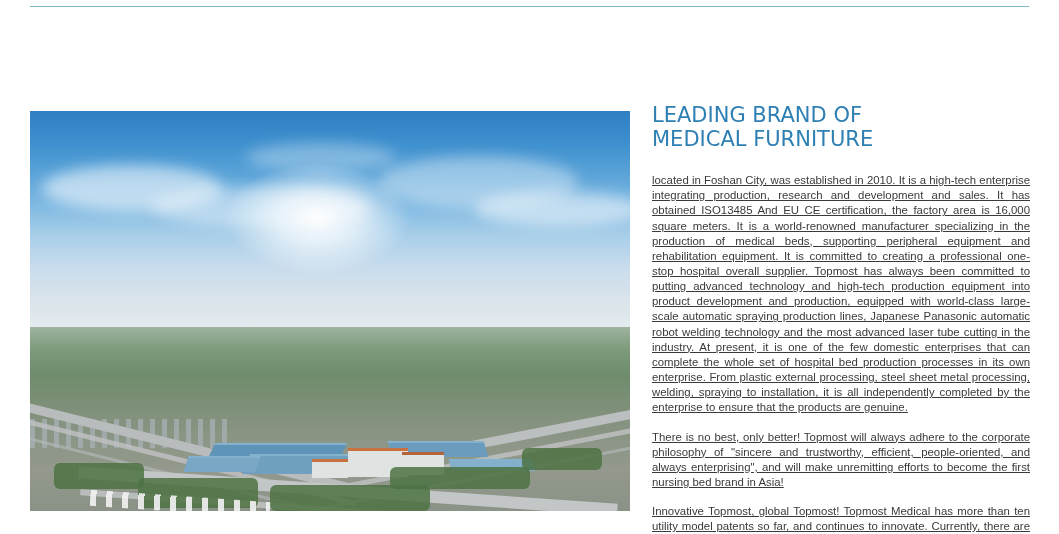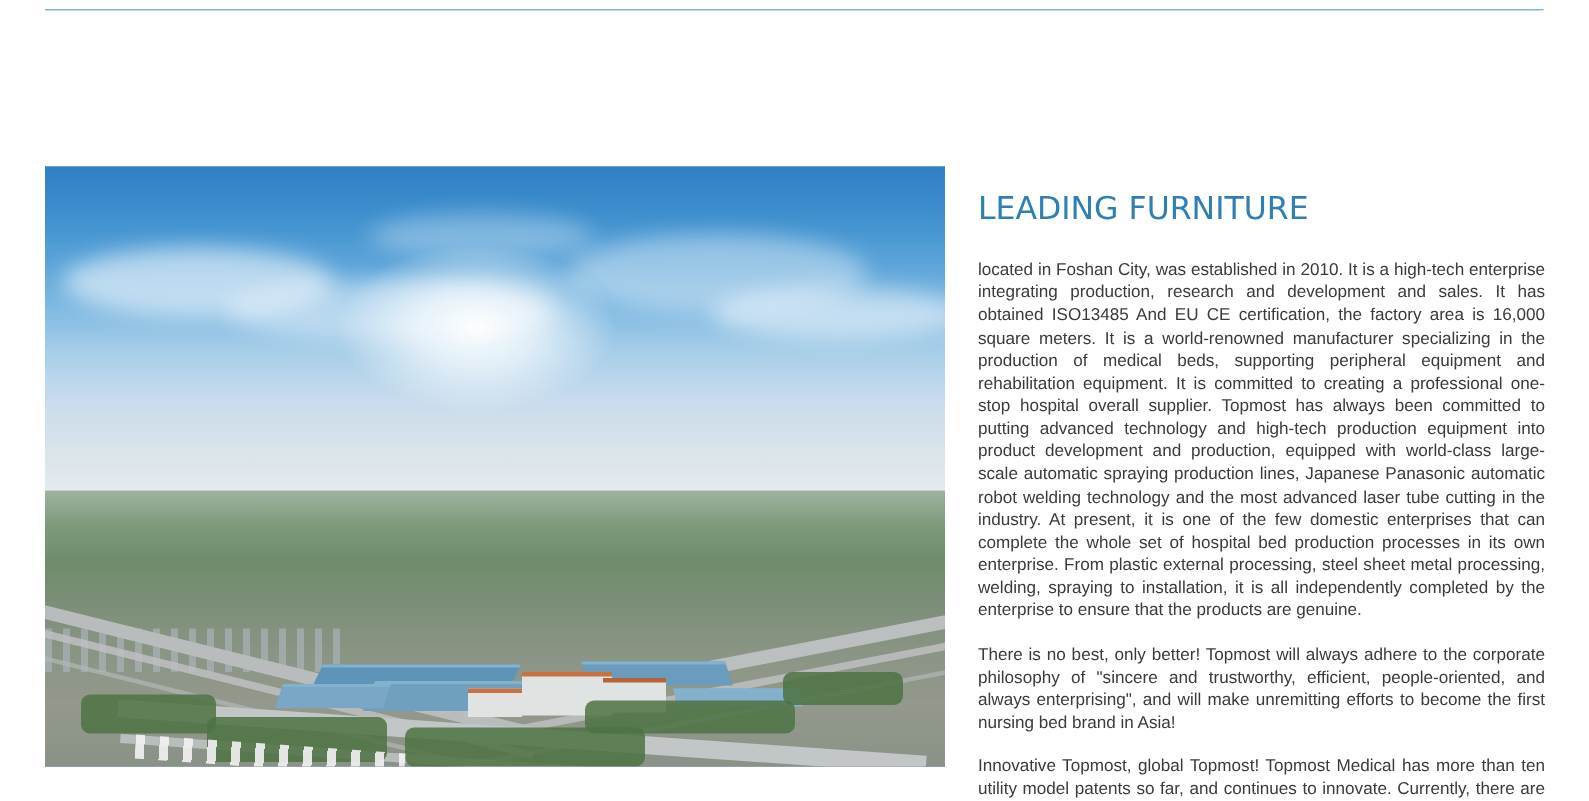--- a/index.html
+++ b/index.html
@@ -200,20 +200,21 @@
     color: #2e7fb3;
     margin: 0 0 22px 0;
     font-weight: normal;
   }
   .body-text p {
     margin: 0 0 14px 0;
     font-size: 11.4px;
     line-height: 1.33;
     color: #3a3a3a;
     text-align: justify;
+    text-decoration: underline;
   }
   .body-text p:last-child { margin-bottom: 0; }
 </style>
 </head>
 <body>
 
 <div class="page">
 
   <div class="top-rule"></div>
 
@@ -244,22 +245,22 @@
       <div class="trees t2"></div>
       <div class="trees t3"></div>
       <div class="trees t4"></div>
       <div class="trees t5"></div>
       <div class="stripes"></div>
     </div>
   </div>
 
   <div class="right-col">
     <h2 class="headline">
-      <br>
-      <span>LEADING FURNITURE</span>
+      <span>LEADING BRAND OF</span><br>
+      <span>MEDICAL FURNITURE</span>
     </h2>
     <div class="body-text">
       <p>located in Foshan City, was established in 2010.  It is a high-tech enterprise integrating production, research and development and sales. It has obtained ISO13485 And EU CE certification, the  factory area is 16,000 square meters. It is a world-renowned manufacturer specializing in the production of medical beds, supporting peripheral equipment and rehabilitation equipment. It is committed to creating a professional one-stop hospital overall supplier. Topmost has always been committed to putting advanced technology and high-tech production equipment into product development and production, equipped with world-class large-scale automatic spraying production lines, Japanese Panasonic automatic robot welding technology and the most advanced laser tube cutting in the industry. At present, it is one of the few domestic enterprises that can complete the whole set of hospital bed production processes in its own enterprise. From plastic external processing, steel sheet metal processing, welding, spraying to installation, it is all independently completed by the enterprise to ensure that the products are genuine.</p>
       <p>There is no best, only better! Topmost will always adhere to the corporate philosophy of "sincere and trustworthy, efficient, people-oriented, and always enterprising", and will make unremitting efforts to become the first nursing bed brand in Asia!</p>
       <p>Innovative Topmost, global Topmost! Topmost Medical has more than ten utility model patents so far, and continues to innovate. Currently, there are more than ten new patents being applied for.The products are sold at domestic  and abroad, Topmost will create a better future with our customers with better cost performance and better service.</p>
     </div>
   </div>
 
 </div>
 

